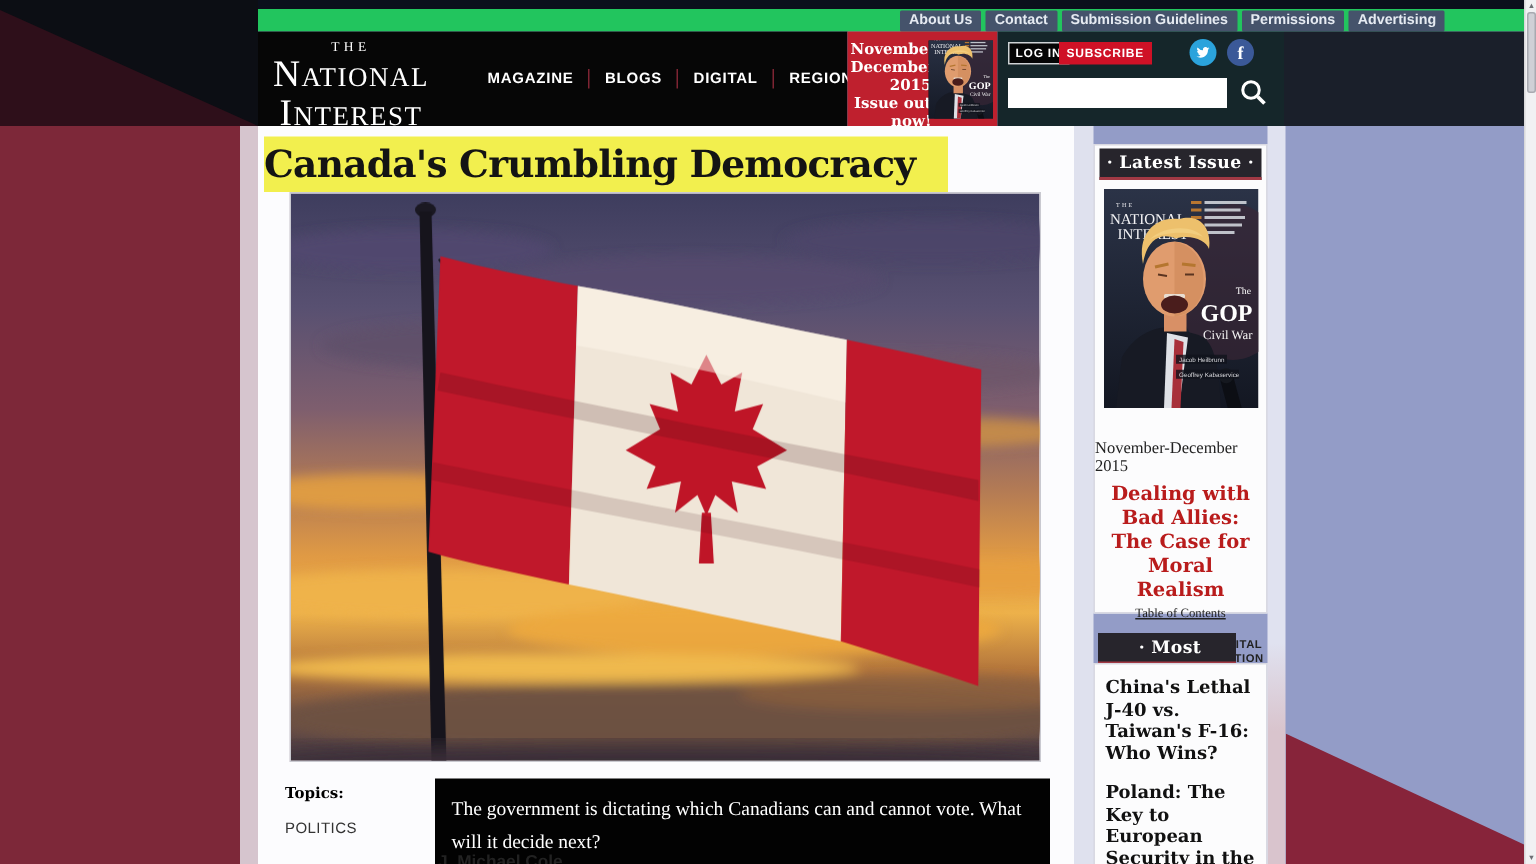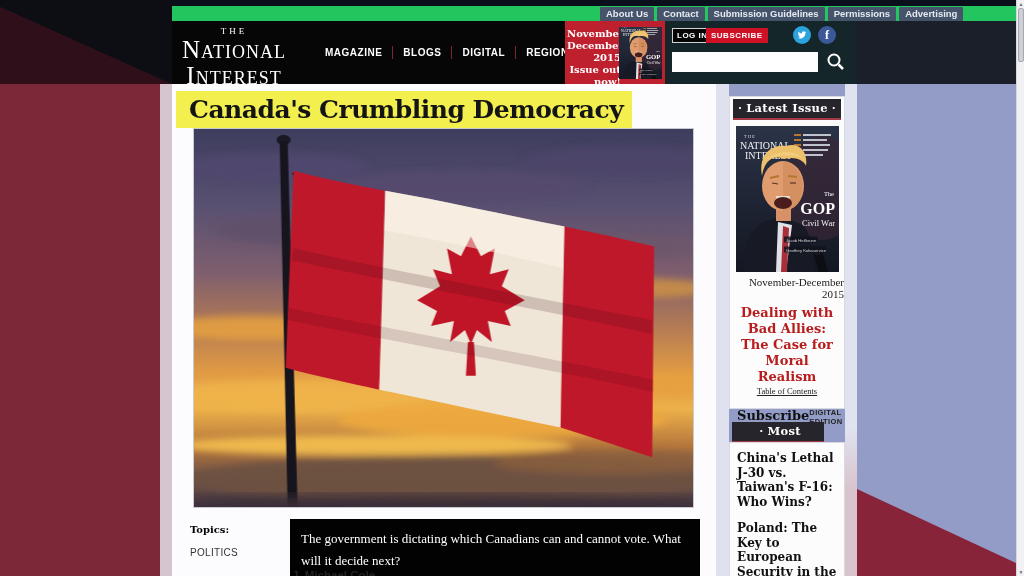--- a/index.html
+++ b/index.html
@@ -58,42 +58,42 @@
     font-family:"Liberation Serif", serif; font-weight:bold; font-size:12px; }
   .search-input { position:absolute; left:7px; top:31px; width:146px; height:20px; border:0;
     background:#fff; font-size:11px; padding:0 5px; }
   .search-btn { position:absolute; left:160px; top:31px; width:22px; height:20px; background:none;
     border:0; cursor:pointer; }
 
   
   .main-col { left:172px; top:84px; width:544px; height:492px; background:#fcfcfe; z-index:2; }
   .title-bar { position:absolute; left:4px; top:7px; width:456px; height:37px; background:#f2ef4e; }
   .title-bar h1 { font-family:"DejaVu Serif", serif; font-weight:bold; font-size:25px;
-    line-height:37px; padding-left:13px; color:#141414; letter-spacing:-.5px; white-space:nowrap; }
+    line-height:37px; padding-left:0; color:#141414; letter-spacing:-.5px; white-space:nowrap; }
   .flag-fig { position:absolute; left:21px; top:44px; width:501px; height:380px;
     border:1px solid #c9c9d0; background:#f4eef4; }
   .flag-fig svg { display:block; width:100%; height:100%; }
   .topics-block { position:absolute; left:18px; top:440px; }
   .topics-label { font-family:"DejaVu Serif", serif; font-weight:bold; font-size:10px; color:#000000; }
   .topic-link { display:block; margin-top:12px; font-size:10px; color:#333; letter-spacing:.3px; cursor:pointer; }
   .caption-box { position:absolute; left:118px; top:435px; width:410px; background:#020202;
     color:#fff; font-family:"Liberation Serif", serif; font-size:13px; line-height:22px;
     padding:9px 11px; }
   .author { position:absolute; left:120px; top:485px; font-size:11.5px; font-weight:bold; color:#222; cursor:pointer; }
 
   
   .side-card { background:#fcfcfd; border:1px solid #d9d9e2; }
   .latest-card { left:729px; top:96px; width:116px; height:313px; z-index:2; }
   .popular-wrap { left:729px; top:420px; width:116px; height:156px; z-index:2; }
   .side-head { margin:2px 3px 0; height:21px; background:#27252c; border-bottom:2px solid #a23944;
     color:#fff; font-family:"DejaVu Serif", serif; font-weight:bold; font-size:11.5px;
     line-height:19px; text-align:center; letter-spacing:.3px; }
   .side-head .dot { font-weight:bold; padding:0 4px; }
   .cover-link { display:block; width:103px; height:146px; margin:6px auto 0; cursor:pointer; }
-  .issue-date { margin-top:4px; text-align:right; font-family:"Liberation Serif", serif;
+  .issue-date { margin-top:21px; text-align:left; font-family:"Liberation Serif", serif;
     font-size:11px; color:#222; }
   .feature-title { margin:5px 4px 0; text-align:center; font-family:"DejaVu Serif", serif;
     font-weight:bold; font-size:13px; line-height:16px; color:#b91c1c; cursor:pointer; }
   .toc-link { display:block; margin-top:1px; text-align:center; font-size:8.5px; color:#222;
     text-decoration:underline; cursor:pointer; font-family:"Liberation Serif", serif; }
   .sub-row { display:flex; justify-content:space-between; align-items:flex-start; margin:12px 7px 0; }
   .sub-label { font-family:"DejaVu Serif", serif; font-weight:bold; font-size:13px; color:#111; cursor:pointer; }
   .digital-label { width:42px; font-size:7.5px; line-height:9px; font-weight:bold; color:#222;
     letter-spacing:.4px; cursor:pointer; }
   .popular-head { position:absolute; left:0; top:0; width:92px; }
@@ -322,21 +322,21 @@
     <a class="toc-link">Table of Contents</a>
     <div class="sub-row">
       <span class="sub-label">Subscribe</span>
       <span class="digital-label">DIGITAL EDITION</span>
     </div>
   </aside>
 
   <aside class="abs popular-wrap">
     <div class="side-head popular-head"><span class="dot">·</span><span>Most Popular</span><span class="dot">·</span></div>
     <div class="popular-card">
-      <div class="pop-item">China's Lethal J-30 vs. Taiwan's F-16: Who Wins?</div>
+      <div class="pop-item">China's Lethal J-40 vs. Taiwan's F-16: Who Wins?</div>
       <div class="pop-item">Poland: The Key to European Security in the 21st Century?</div>
 
     </div>
   </aside>
 
   <div class="abs scrollbar">
     <div class="sb-arrow sb-up">▲</div>
     <div class="sb-thumb"></div>
     <div class="sb-arrow sb-down">▼</div>
   </div>

